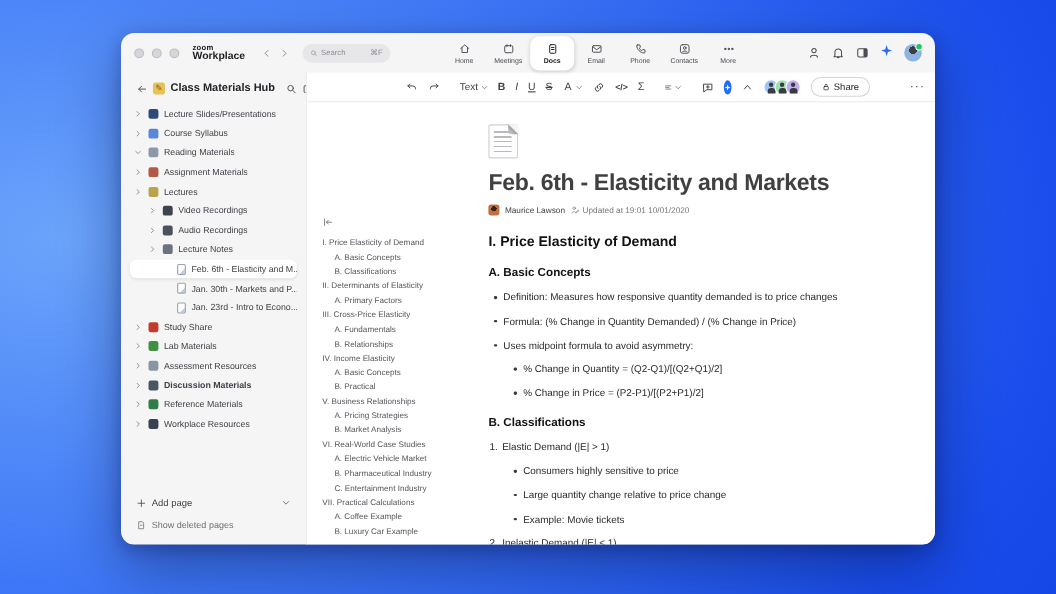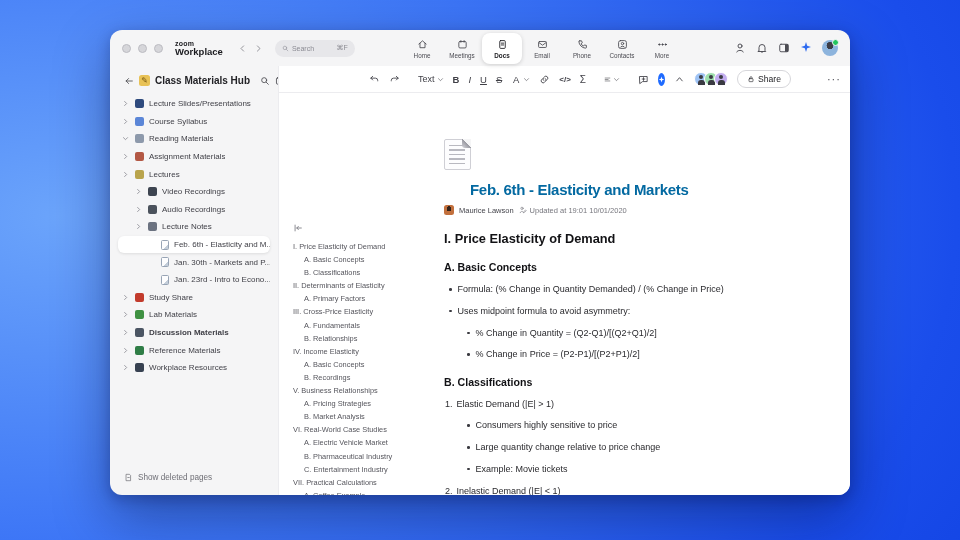--- a/index.html
+++ b/index.html
@@ -63,21 +63,21 @@
     background:linear-gradient(135deg,#fdfdfe 68%,#c3cdd9 69%); }
   .tree-label { font-size:8px; white-space:nowrap; overflow:hidden; }
   .sb-footer { padding:6px 14px 2px; color:#3f3f46; }
   .add-page { display:flex; align-items:center; gap:5px; font-size:8.6px; height:16px; }
   .add-page svg { width:9px; height:9px; }
   .add-page .flex1 { flex:1; }
   .show-deleted { display:flex; align-items:center; gap:5px; font-size:8.2px; color:#6f6f76; height:16px; margin-top:4px; }
   .show-deleted svg { width:9px; height:9px; }
 
   
-  .main { flex:1; background:#fff; display:flex; flex-direction:column; min-width:0; border-left:1px solid #ececef;gap:26px; }
+  .main { flex:1; background:#fff; display:flex; flex-direction:column; min-width:0; border-left:1px solid #ececef; }
   .toolbar { height:27px; flex:0 0 27px; border-bottom:1px solid #ececef; display:flex; align-items:center;
     padding:0 12px 0 90px; gap:9px; color:#3f3f46; }
   .tbtn { display:flex; align-items:center; gap:2px; font-size:9px; }
   .tbtn svg { width:11px; height:11px; }
   .tb-chevd svg { width:7px; height:7px; }
   .fmt { font-size:9.5px; width:10px; text-align:center; }
   .fmt.b { font-weight:bold; }
   .fmt.i { font-style:italic; }
   .fmt.u { text-decoration:underline; }
   .fmt.s { text-decoration:line-through; }
@@ -103,21 +103,21 @@
   .outline-item.o-lvl1 { padding-left:11px; }
 
   .doc { margin-left:33px; width:372px; padding-top:20px; }
   .doc-icon { width:27px; height:31px; background:#fdfdfe; border:1px solid #cfcfd5; border-radius:2px;
     position:relative; margin-bottom:11px;
     background-image:linear-gradient(135deg, transparent 0, transparent 0); }
   .doc-icon::before { content:""; position:absolute; right:-1px; top:-1px; width:9px; height:9px;
     background:linear-gradient(225deg, #f5f5f6 0 49%, #9b9ba3 50%, #d8d8dd 100%); border-radius:0 0 0 3px; }
   .doc-icon::after { content:""; position:absolute; left:4px; right:5px; top:5px; height:20px;
     background:repeating-linear-gradient(#b9b9c0 0 1.5px, transparent 1.5px 4.5px); }
-  .doc-title { font-size:15px; font-weight:bold; color:#0369a1; letter-spacing:-.3px; margin-bottom:7px;margin-left:26px; }
+  .doc-title { font-size:21px; font-weight:bold; color:#404040; letter-spacing:-.3px; margin-bottom:7px; }
   .doc-meta { display:flex; align-items:center; gap:5px; font-size:7.5px; color:#5c5c63; margin-bottom:16px; }
   .avatar-xs { width:10px; height:10px; border-radius:2.5px;
     background:radial-gradient(circle at 50% 38%, #33231a 0 30%, #c2703d 31%); }
   .meta-name { color:#44444b; }
   .meta-upd { display:flex; align-items:center; gap:3px; color:#77777e; }
   .meta-upd svg { width:8px; height:8px; }
 
   .b-h2 { font-size:12.8px; font-weight:bold; color:#121215; margin:14px 0 11px; }
   .b-h3 { font-size:10.6px; font-weight:bold; color:#121215; margin:15px 0 11px; }
   .b-li { display:flex; gap:6px; font-size:9px; color:#2a2a2e; margin-bottom:10.5px; line-height:1.25; }
@@ -366,20 +366,29 @@
           </div>
           <div class="tree-row" style="padding-left: 4px;">
             <span class="tree-chev">
               <svg viewBox="0 0 24 24">
                 <polyline points="9 5 16 12 9 19"></polyline>
               </svg>
             </span>
             <span class="chip" style="background: rgb(63, 145, 66);"></span>
             <span class="tree-label">Lab Materials</span>
           </div>
+          <div class="tree-row" style="padding-left: 4px;">
+            <span class="tree-chev">
+              <svg viewBox="0 0 24 24">
+                <polyline points="9 5 16 12 9 19"></polyline>
+              </svg>
+            </span>
+            <span class="chip" style="background: rgb(138, 148, 163);"></span>
+            <span class="tree-label">Assessment Resources</span>
+          </div>
           <div class="tree-row" style="padding-left: 4px; font-weight: bold;">
             <span class="tree-chev">
               <svg viewBox="0 0 24 24">
                 <polyline points="9 5 16 12 9 19"></polyline>
               </svg>
             </span>
             <span class="chip" style="background: rgb(75, 85, 99);"></span>
             <span class="tree-label">Discussion Materials</span>
           </div>
           <div class="tree-row" style="padding-left: 4px;">
@@ -395,20 +404,31 @@
             <span class="tree-chev">
               <svg viewBox="0 0 24 24">
                 <polyline points="9 5 16 12 9 19"></polyline>
               </svg>
             </span>
             <span class="chip" style="background: rgb(55, 65, 81);"></span>
             <span class="tree-label">Workplace Resources</span>
           </div>
         </div>
       <div class="sb-footer">
+        <div class="add-page">
+          <svg class="ic" viewBox="0 0 24 24">
+              <line x1="12" y1="4" x2="12" y2="20"></line>
+              <line x1="4" y1="12" x2="20" y2="12"></line>
+            </svg>
+          <span>Add page</span>
+          <span class="flex1"></span>
+          <svg class="ic" viewBox="0 0 24 24" style="width:8px;height:8px">
+              <polyline points="5 9 12 16 19 9"></polyline>
+            </svg>
+        </div>
         <div class="show-deleted">
           <svg class="ic" viewBox="0 0 24 24">
               <path d="M6.5 3.5h8l3 3v14h-11z"></path>
               <line x1="10" y1="12" x2="14" y2="12"></line>
             </svg>
           <span>Show deleted pages</span>
         </div>
       </div>
     </aside>
 
@@ -529,21 +549,21 @@
               <div class="outline-item">I. Price Elasticity of Demand</div>
               <div class="outline-item o-lvl1">A. Basic Concepts</div>
               <div class="outline-item o-lvl1">B. Classifications</div>
               <div class="outline-item">II. Determinants of Elasticity</div>
               <div class="outline-item o-lvl1">A. Primary Factors</div>
               <div class="outline-item">III. Cross-Price Elasticity</div>
               <div class="outline-item o-lvl1">A. Fundamentals</div>
               <div class="outline-item o-lvl1">B. Relationships</div>
               <div class="outline-item">IV. Income Elasticity</div>
               <div class="outline-item o-lvl1">A. Basic Concepts</div>
-              <div class="outline-item o-lvl1">B. Recordings</div>
+              <div class="outline-item o-lvl1">B. Practical</div>
               <div class="outline-item">V. Business Relationships</div>
               <div class="outline-item o-lvl1">A. Pricing Strategies</div>
               <div class="outline-item o-lvl1">B. Market Analysis</div>
               <div class="outline-item">VI. Real-World Case Studies</div>
               <div class="outline-item o-lvl1">A. Electric Vehicle Market</div>
               <div class="outline-item o-lvl1">B. Pharmaceutical Industry</div>
               <div class="outline-item o-lvl1">C. Entertainment Industry</div>
               <div class="outline-item">VII. Practical Calculations</div>
               <div class="outline-item o-lvl1">A. Coffee Example</div>
               <div class="outline-item o-lvl1">B. Luxury Car Example</div>
@@ -563,20 +583,24 @@
                   <path d="M14 17.5l5.5-5.5 2 2-5.5 5.5-2.5.5z"></path>
                 </svg>
               <span>Updated at 19:01 10/01/2020</span>
             </span>
           </div>
           <div id="doc-blocks">
               <div class="b-h2">I. Price Elasticity of Demand</div>
               <div class="b-h3">A. Basic Concepts</div>
               <div class="b-li l1">
                 <span class="dot"></span>
+                <span>Definition: Measures how responsive quantity demanded is to price changes</span>
+              </div>
+              <div class="b-li l1">
+                <span class="dot"></span>
                 <span>Formula: (% Change in Quantity Demanded) / (% Change in Price)</span>
               </div>
               <div class="b-li l1">
                 <span class="dot"></span>
                 <span>Uses midpoint formula to avoid asymmetry:</span>
               </div>
               <div class="b-li l2">
                 <span class="dot"></span>
                 <span>% Change in Quantity = (Q2-Q1)/[(Q2+Q1)/2]</span>
               </div>

